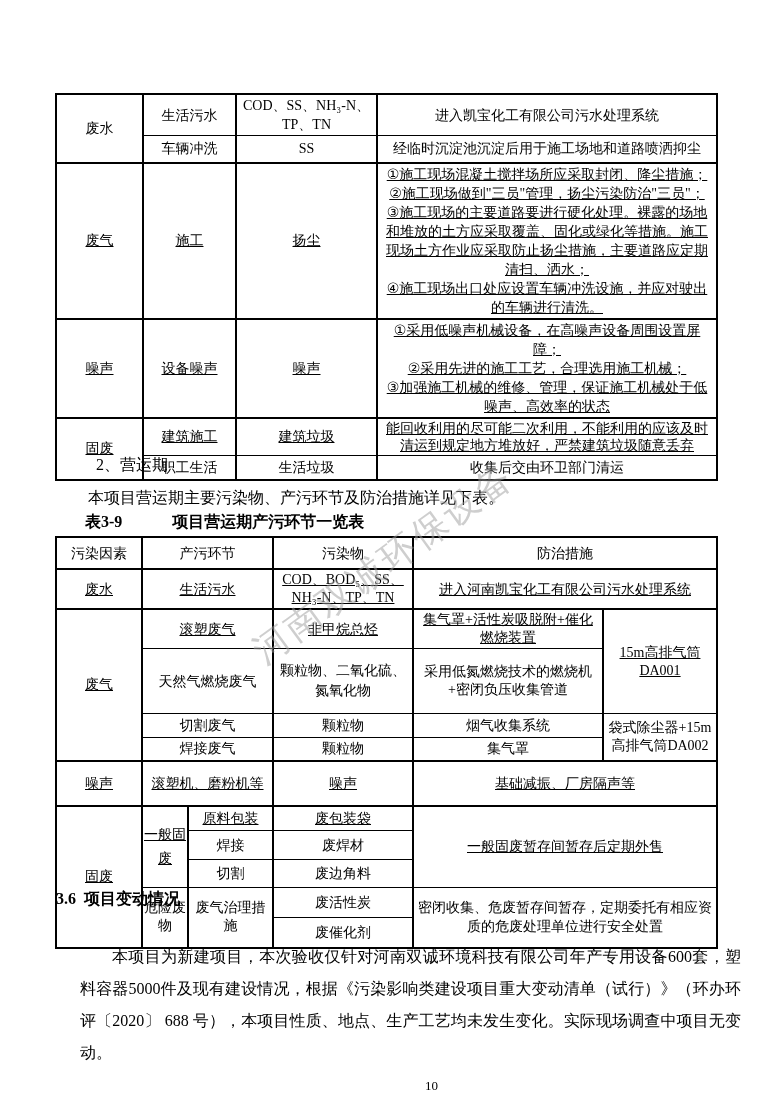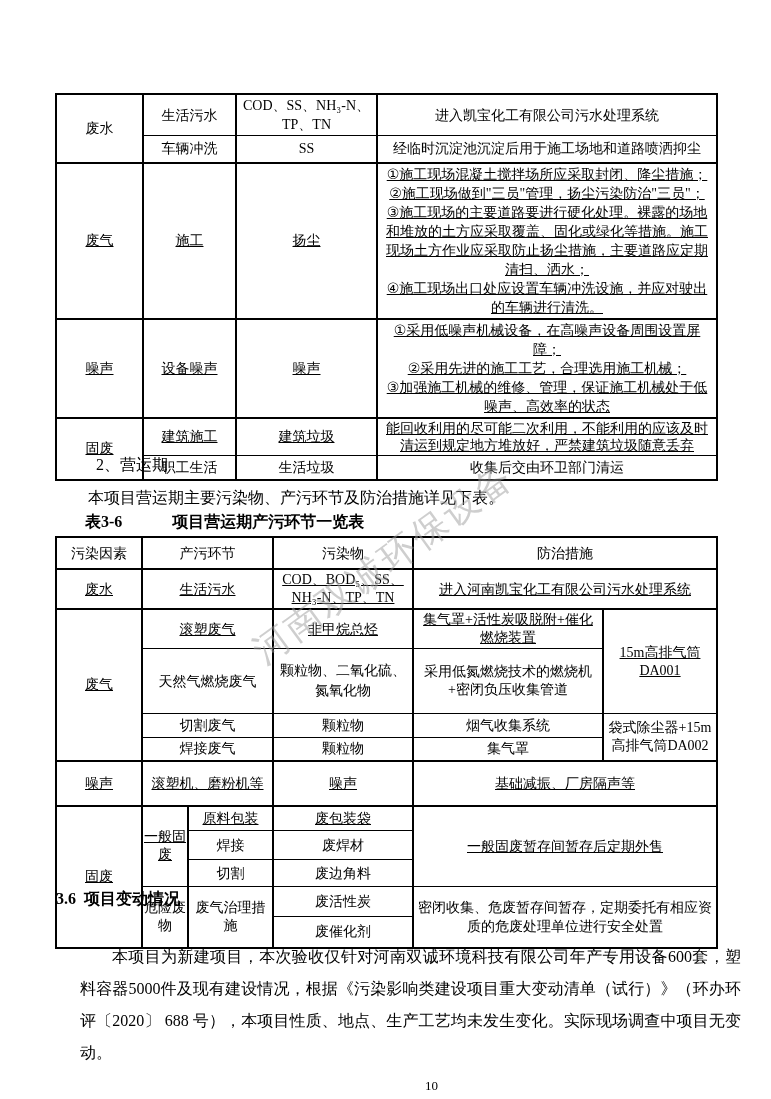--- a/index.html
+++ b/index.html
@@ -95,21 +95,21 @@
         <td>职工生活</td>
         <td>生活垃圾</td>
         <td class="left">收集后交由环卫部门清运</td>
       </tr>
     </tbody>
   </table>
 
   <div class="textline" id="op-heading">2、营运期</div>
   <div class="textline" id="op-intro">本项目营运期主要污染物、产污环节及防治措施详见下表。</div>
   <div class="textline" id="table-caption">
-    <span class="cap-no">表3-6</span>
+    <span class="cap-no">表3-9</span>
     <span class="cap-title">项目营运期产污环节一览表</span>
   </div>
 
   <table class="doc" id="table2">
     <colgroup>
       <col style="width:86px">
         <col style="width:46px">
         <col style="width:85px">
         <col style="width:140px">
         <col style="width:190px">
@@ -152,21 +152,21 @@
         <td>集气罩</td>
       </tr>
       <tr class="g" style="height:30px">
         <td>噪声</td>
         <td colspan="2" style="padding:12px 1px">滚塑机、磨粉机等</td>
         <td>噪声</td>
         <td colspan="2">基础减振、厂房隔声等</td>
       </tr>
       <tr class="g" style="height:25px">
         <td rowspan="5">固废</td>
-        <td rowspan="3" style="line-height:18px;padding:16px 1px">一般固废</td>
+        <td rowspan="3" style="line-height:24px;padding:16px 1px">一般固废</td>
         <td>原料包装</td>
         <td>废包装袋</td>
         <td colspan="2" rowspan="3">一般固废暂存间暂存后定期外售</td>
       </tr>
       <tr style="height:29px">
         <td>焊接</td>
         <td>废焊材</td>
       </tr>
       <tr style="height:27px">
         <td>切割</td>

